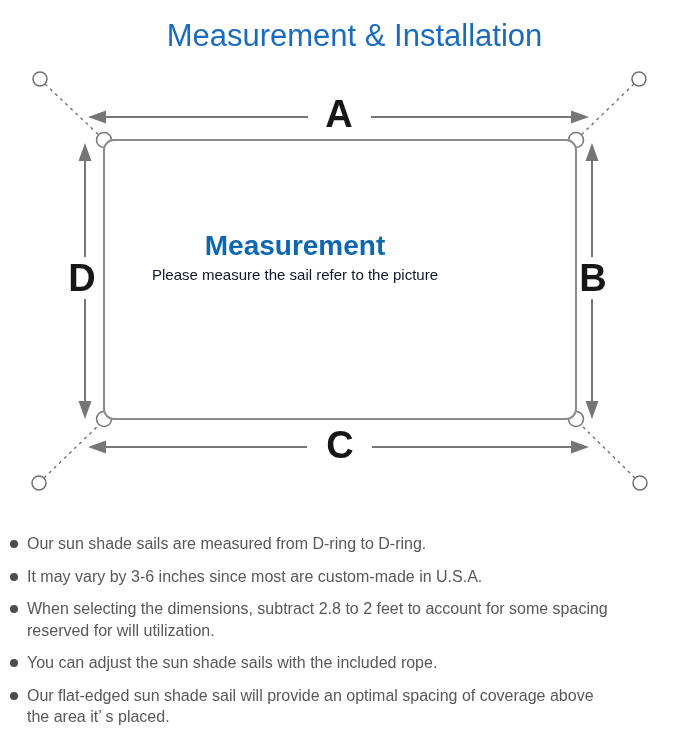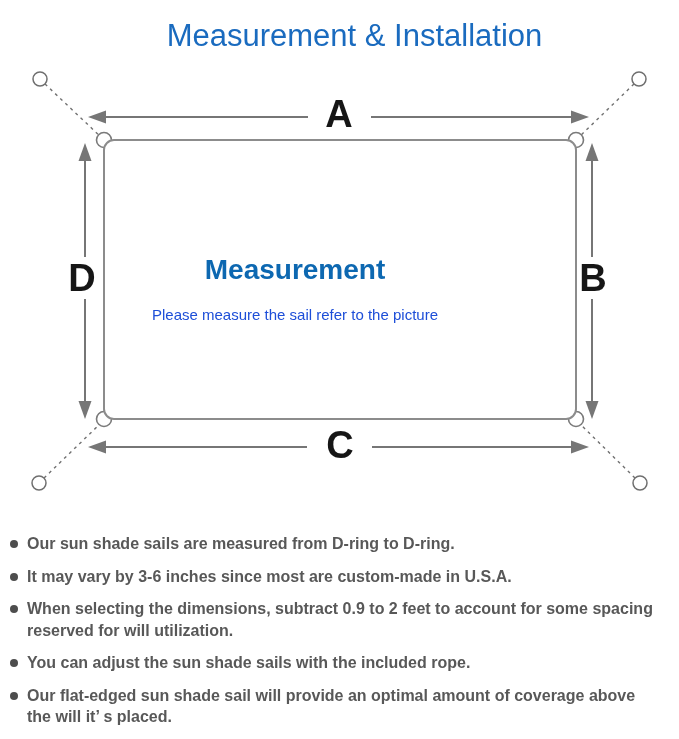--- a/index.html
+++ b/index.html
@@ -20,32 +20,32 @@
   .diagram {
     position: absolute; top: 60px; left: 0;
     width: 679px; height: 460px;
   }
   .diagram svg { position: absolute; top: 0; left: 0; }
   .dim-label {
     font-family: "Liberation Sans", sans-serif;
     font-size: 38px; font-weight: bold; fill: #161616;
   }
   .center-text {
-    position: absolute; left: 104px; top: 194px; width: 382px;
+    position: absolute; left: 104px; top: 170px; width: 382px;
     text-align: center;
   }
   .center-title {
     font-size: 28px; font-weight: bold; color: #0d68b1; margin: 0;
   }
   .center-sub {
-    font-size: 15px; color: #1d4ed8; margin: 20px 0 0;
+    font-size: 15px; color: #0f172a; margin: 4px 0 0;
   }
   .notes {
     position: absolute; top: 533px; left: 10px; width: 662px;
-    list-style: none; margin: 0; padding: 0; font-weight: bold;
+    list-style: none; margin: 0; padding: 0;
   }
   .note-item {
     display: flex; margin-bottom: 11px;
     color: #585858; font-size: 16px; line-height: 21.5px;
   }
   .note-dot {
     width: 8px; height: 8px; border-radius: 50%;
     background: #4d4d4d; margin: 7px 9px 0 0; flex: none;
   }
   .note-line { display: block; }
@@ -131,31 +131,31 @@
   <li class="note-item">
     <span class="note-dot"></span>
     <span class="note-lines">
       <span class="note-line">It may vary by 3-6 inches since most are custom-made in U.S.A.</span>
       <span class="note-line"></span>
     </span>
   </li>
   <li class="note-item">
     <span class="note-dot"></span>
     <span class="note-lines">
-      <span class="note-line">When selecting the dimensions, subtract 0.9 to 2 feet to account for some spacing</span>
+      <span class="note-line">When selecting the dimensions, subtract 2.8 to 2 feet to account for some spacing</span>
       <span class="note-line">reserved for will utilization.</span>
     </span>
   </li>
   <li class="note-item">
     <span class="note-dot"></span>
     <span class="note-lines">
       <span class="note-line">You can adjust the sun shade sails with the included rope.</span>
       <span class="note-line"></span>
     </span>
   </li>
   <li class="note-item">
     <span class="note-dot"></span>
     <span class="note-lines">
-      <span class="note-line">Our flat-edged sun shade sail will provide an optimal amount of coverage above</span>
-      <span class="note-line">the will it’ s placed.</span>
+      <span class="note-line">Our flat-edged sun shade sail will provide an optimal spacing of coverage above</span>
+      <span class="note-line">the area it’ s placed.</span>
     </span>
   </li>
 </ul>
 
 </body></html>

